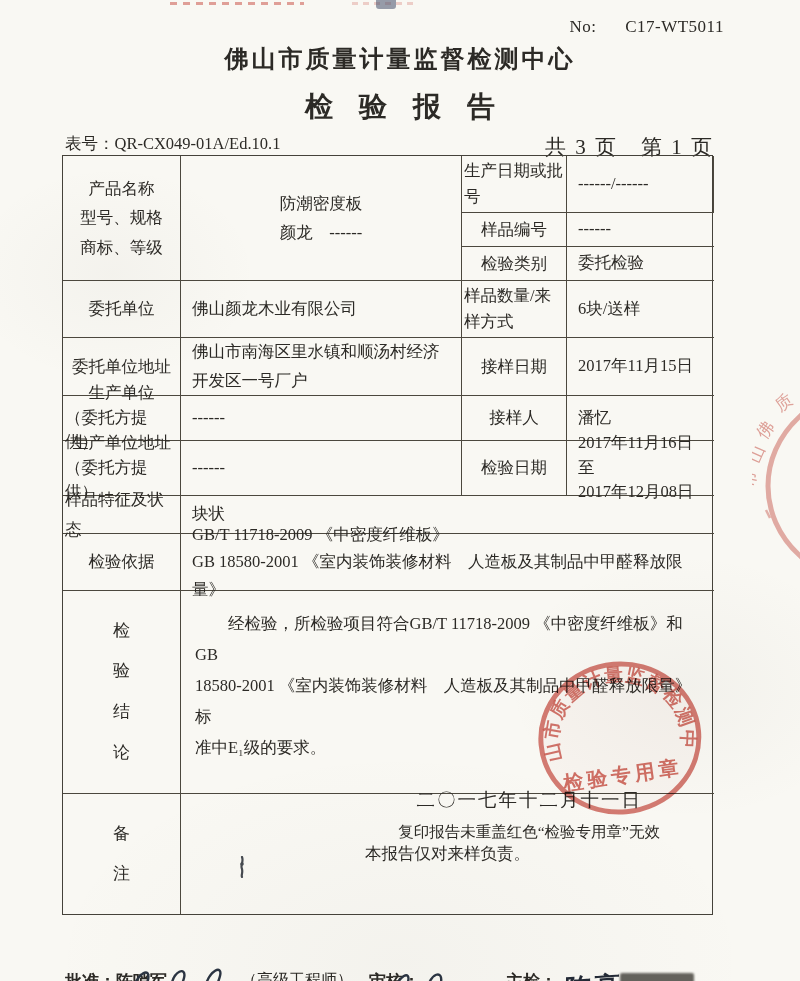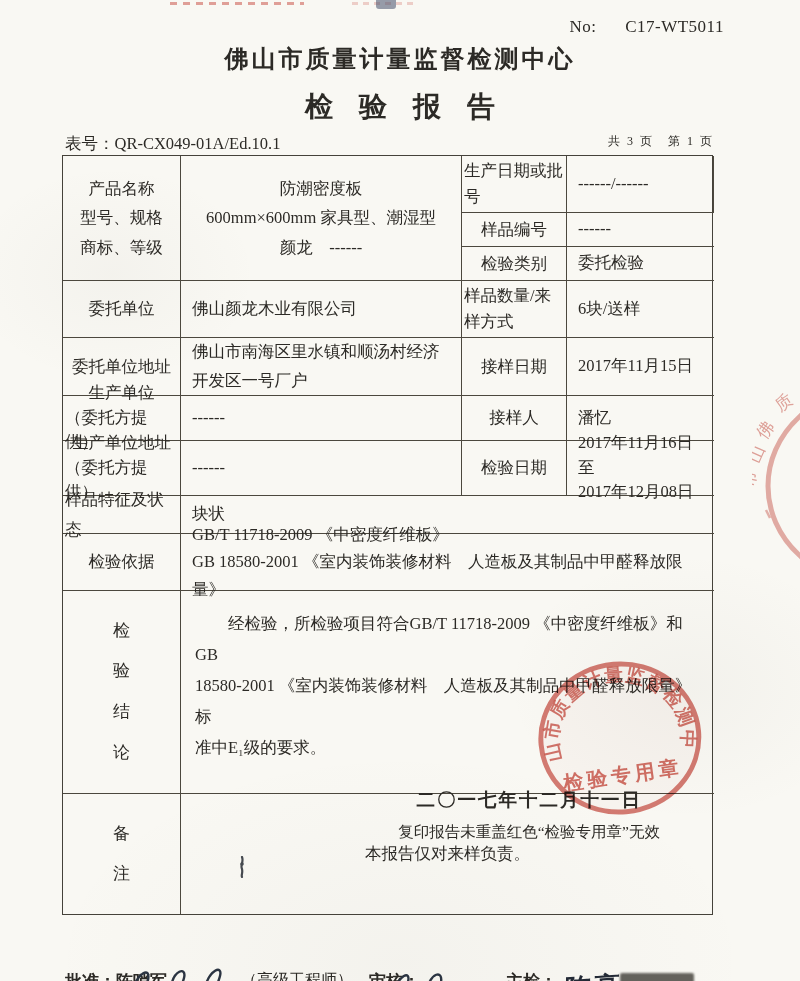--- a/index.html
+++ b/index.html
@@ -14,21 +14,21 @@
     color: #2c2a26; overflow: hidden;
   }
 
   
   .no-line { position: absolute; top: 17px; right: 76px; font-size: 17px; letter-spacing: .5px; }
   .org-title { position: absolute; top: 43px; left: 0; width: 100%; text-align: center;
     font-size: 24px; font-weight: 600; letter-spacing: 3px; }
   .report-title { position: absolute; top: 88px; left: 0; width: 100%; text-align: center;
     font-size: 28px; font-weight: 600; letter-spacing: 26px; text-indent: 26px; }
   .form-line { position: absolute; top: 133px; left: 65px; font-size: 16.5px; }
-  .pages-line { position: absolute; top: 133px; right: 86px; font-size: 12px; letter-spacing: 2px; }
+  .pages-line { position: absolute; top: 133px; right: 86px; font-size: 21px; letter-spacing: 2px; }
 
   
   .tbl {
     position: absolute; left: 62px; top: 155px; width: 651px;
     display: grid;
     grid-template-columns: 118px 281px 105px 147px;
     grid-template-rows: 57px 34px 34px 57px 58px 45px 55px 38px 57px 203px 120px;
     border: 1.6px solid #45423a;
   }
   .c { border-right: 1.4px solid #4c483e; border-bottom: 1.4px solid #4c483e;
@@ -36,21 +36,21 @@
   .lab { flex-direction: column; justify-content: center; text-align: left; line-height: 1.78; padding: 2px; }
   .val { padding: 3px 11px; }
   .no-r { border-right: none; }
   .no-b { border-bottom: none; }
   .vlab { flex-direction: column; justify-content: space-evenly; font-size: 17px; padding: 14px 0; }
   .lines { display: flex; flex-direction: column; }
 
   .concl { display: block; padding: 17px 10px 0 14px; font-size: 16.5px; position: relative; }
   .concl .ln { line-height: 31px; }
   .indent { text-indent: 2em; }
-  .cdate { text-align: right; padding-right: 62px; margin-top: 24px; font-size: 18.5px; letter-spacing: 2px; font-weight: bold; }
+  .cdate { text-align: right; padding-right: 62px; margin-top: 24px; font-size: 18.5px; letter-spacing: 2px; }
   .cnote { text-align: right; padding-right: 44px; margin-top: 5px; font-size: 15.5px; }
 
   .remark-cell { position: relative; justify-content: center; }
   .ink-mark { position: absolute; left: 57px; top: 62px; opacity: .85; }
 
   
   .stamp-main { position: absolute; left: 535px; top: 660px; transform: rotate(-5deg);
     mix-blend-mode: multiply; opacity: .88; }
   .stamp-side { position: absolute; left: 752px; top: 382px; mix-blend-mode: multiply; opacity: .8; }
 
@@ -100,21 +100,20 @@
 
   <div class="tbl">
 
     <div class="c lab" style="grid-area:1/1/4/2">
       <span>产品名称</span>
       <span>型号、规格</span>
       <span>商标、等级</span>
     </div>
     <div class="c lab" style="grid-area:1/2/4/3">
       <span>防潮密度板</span>
-      <span>600mm×600mm 家具型、潮湿型</span>
       <span>颜龙　------</span>
     </div>
 
     <div class="c lab" style="grid-area:1/3/2/4;line-height:1.55">生产日期或批号</div>
     <div class="c val" style="grid-area:1/4/2/5">------/------</div>
 
     <div class="c lab" style="grid-area:2/3/3/4">样品编号</div>
     <div class="c val no-r" style="grid-area:2/4/3/5">------</div>
 
     <div class="c lab" style="grid-area:3/3/4/4">检验类别</div>

